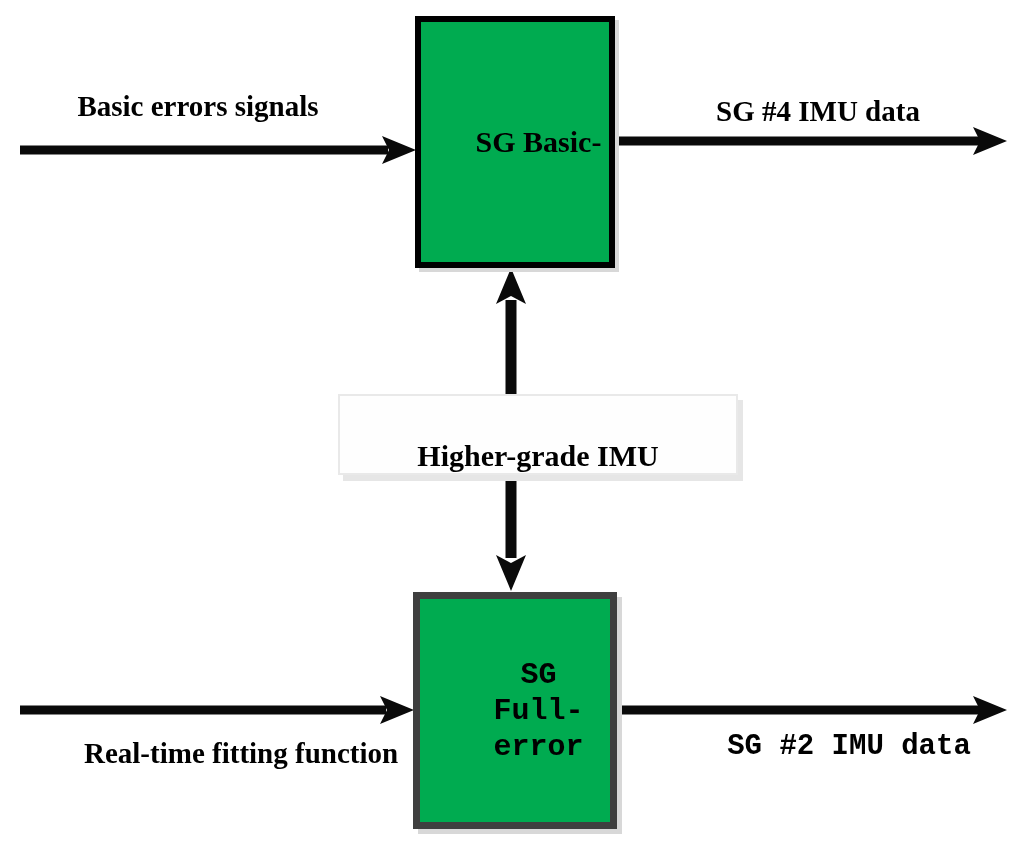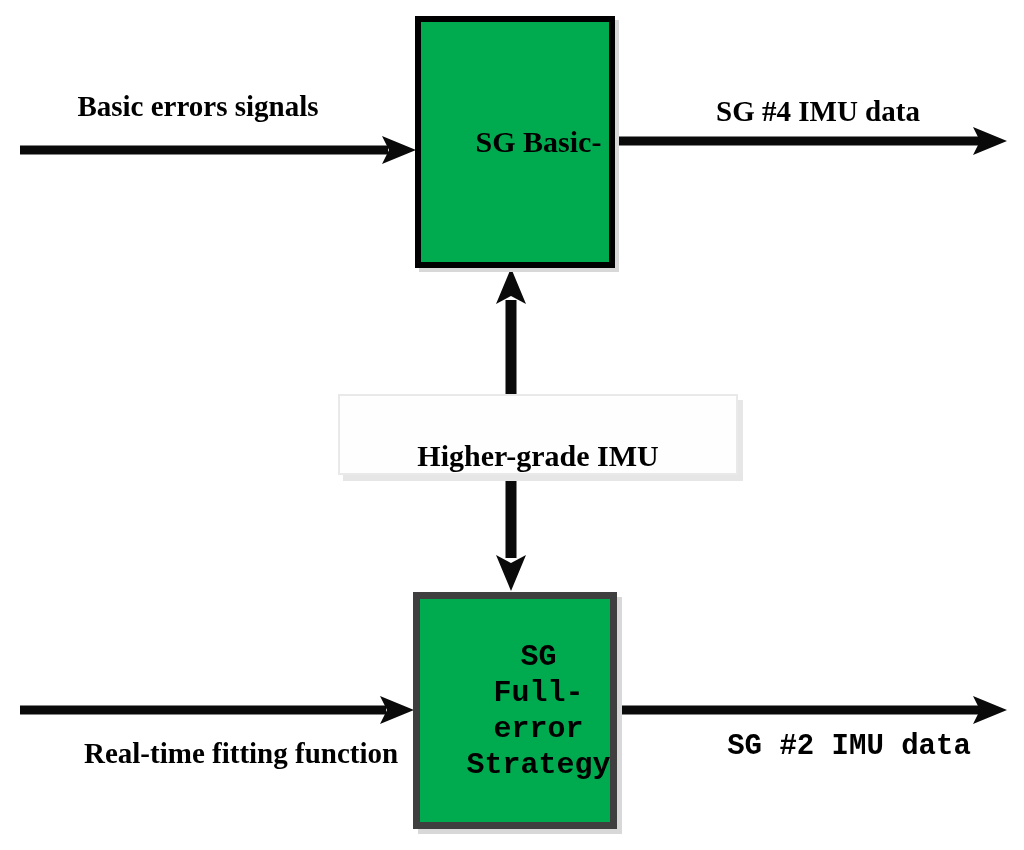--- a/index.html
+++ b/index.html
@@ -122,21 +122,20 @@
   <div class="node node-green node-basic">
     <span>SG Basic-</span>
   </div>
 
   <div class="node node-field">
     <span>Higher-grade IMU</span>
   </div>
 
   <div class="node node-green node-full">
     <span>SG Full-error</span>
-    <span>Strategy</span>
   </div>
 
   <div class="flow-label label-basic-errors">Basic errors signals</div>
 
   <div class="flow-label label-sg1">SG #4 IMU data</div>
 
   <div class="flow-label label-realtime">Real-time fitting function</div>
 
   <div class="flow-label label-sg2">SG #2 IMU data</div>
 

